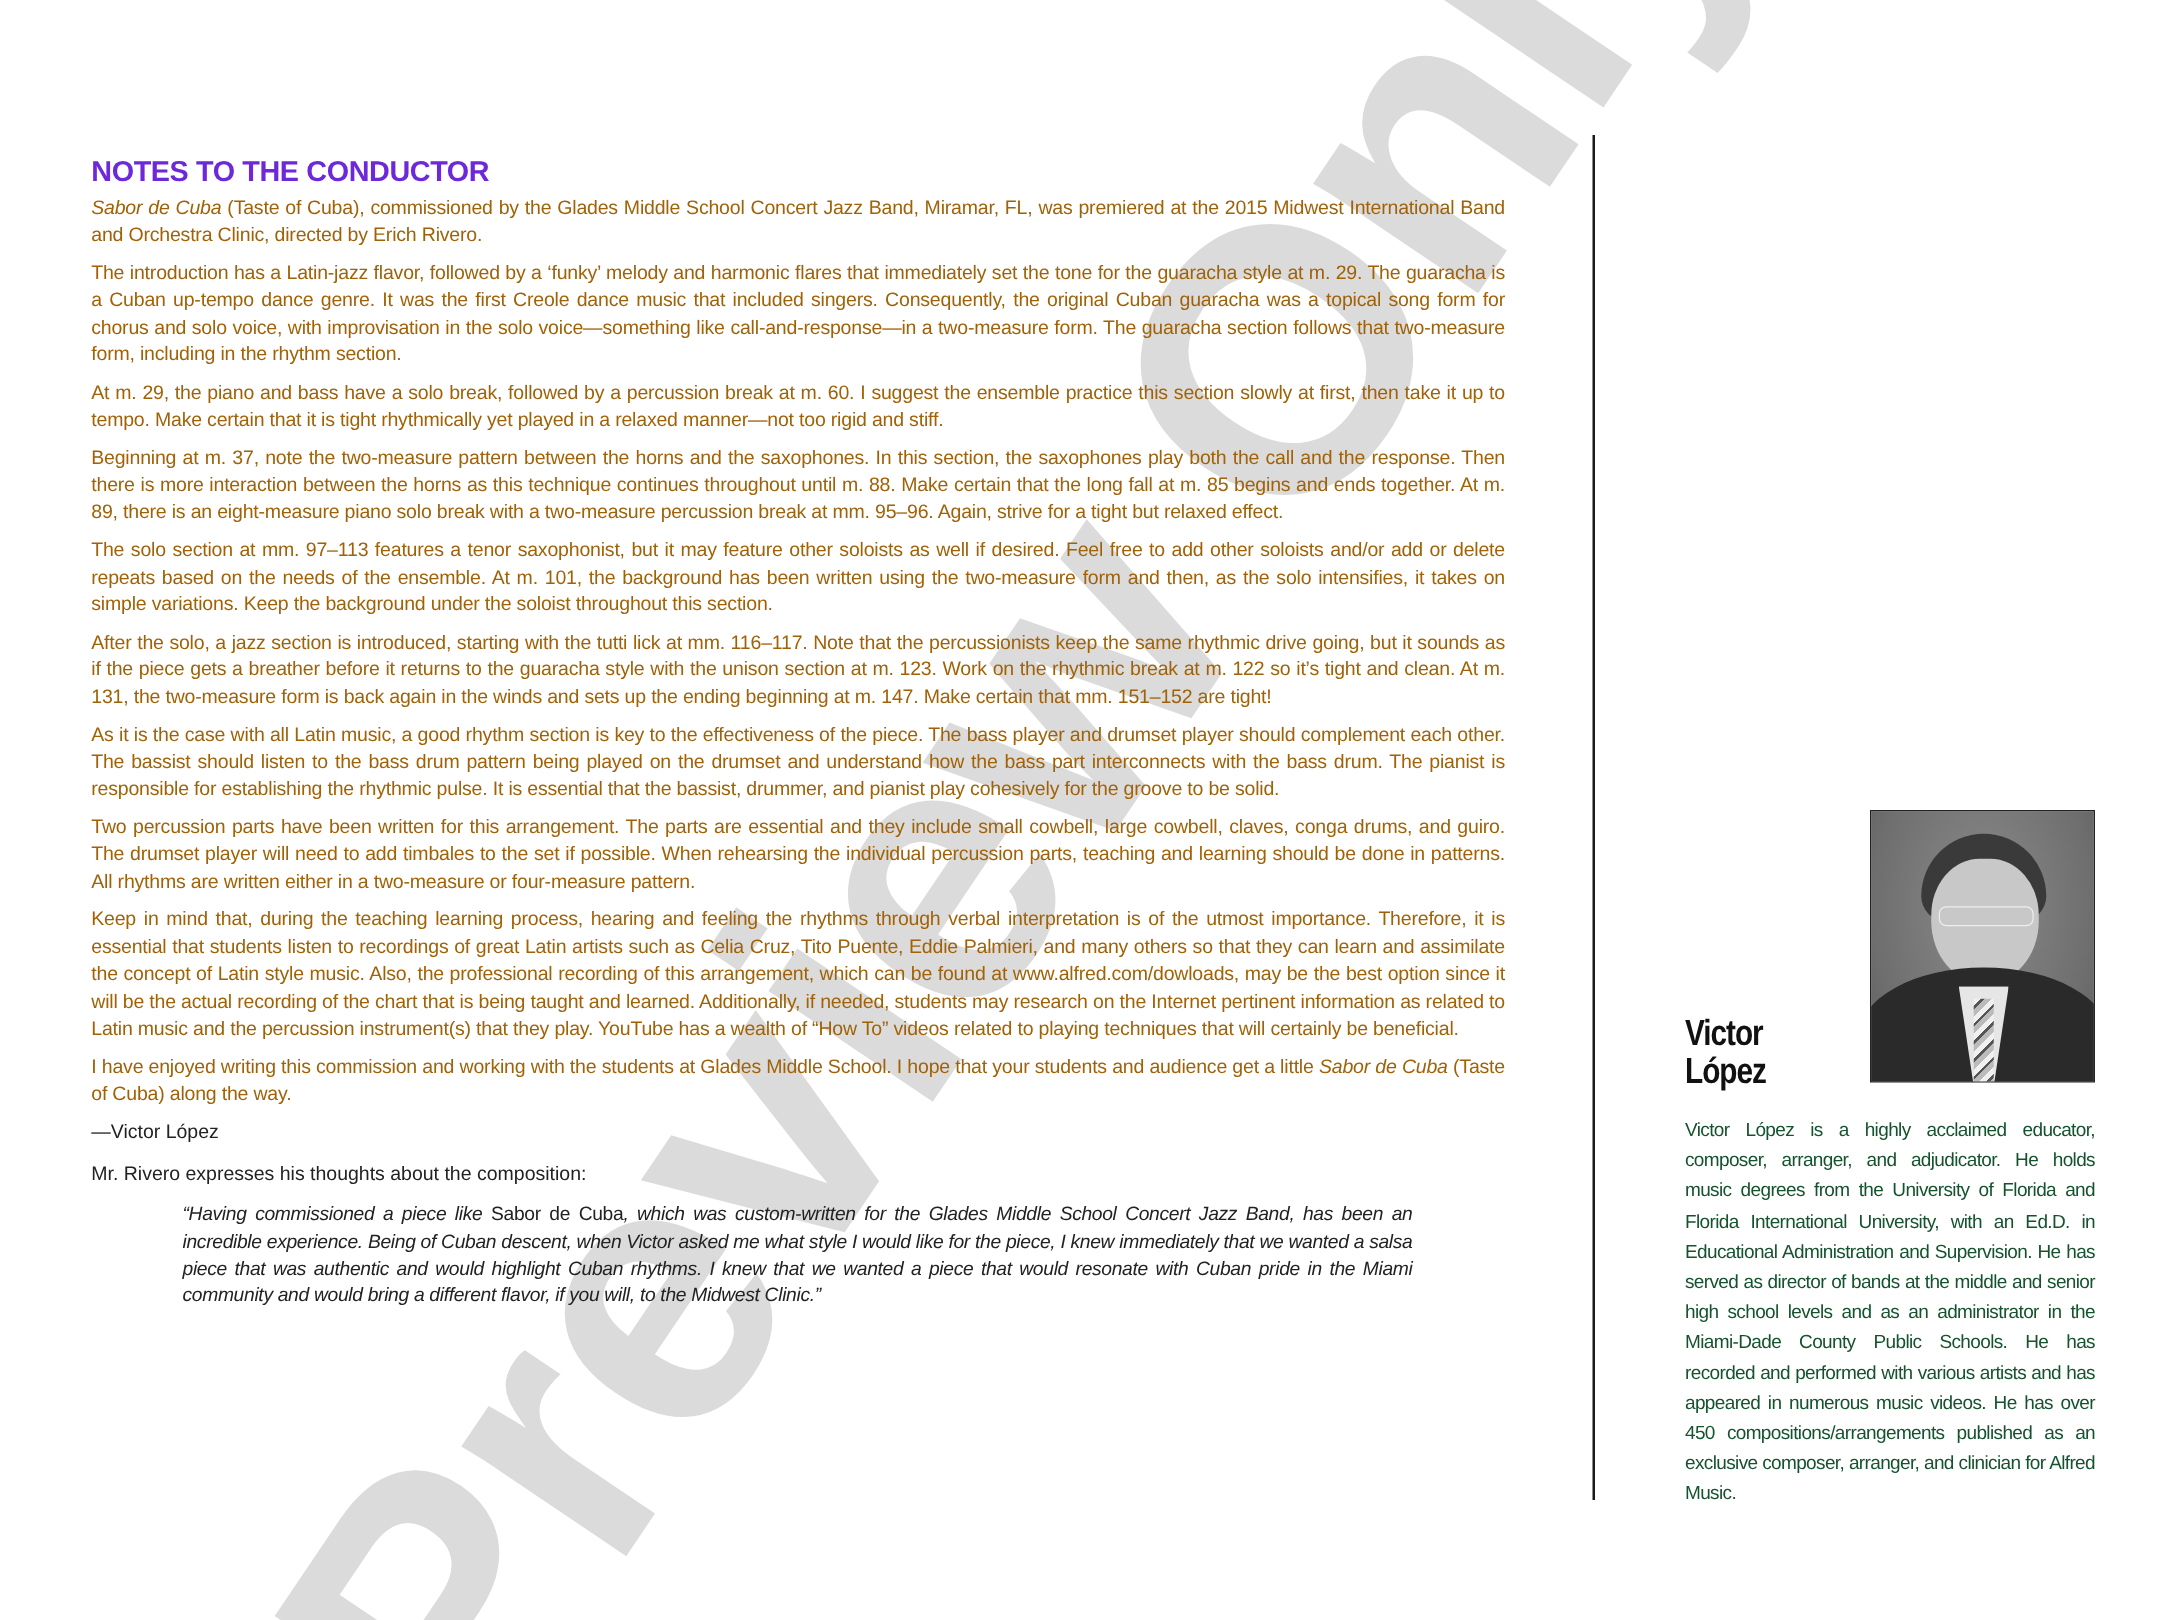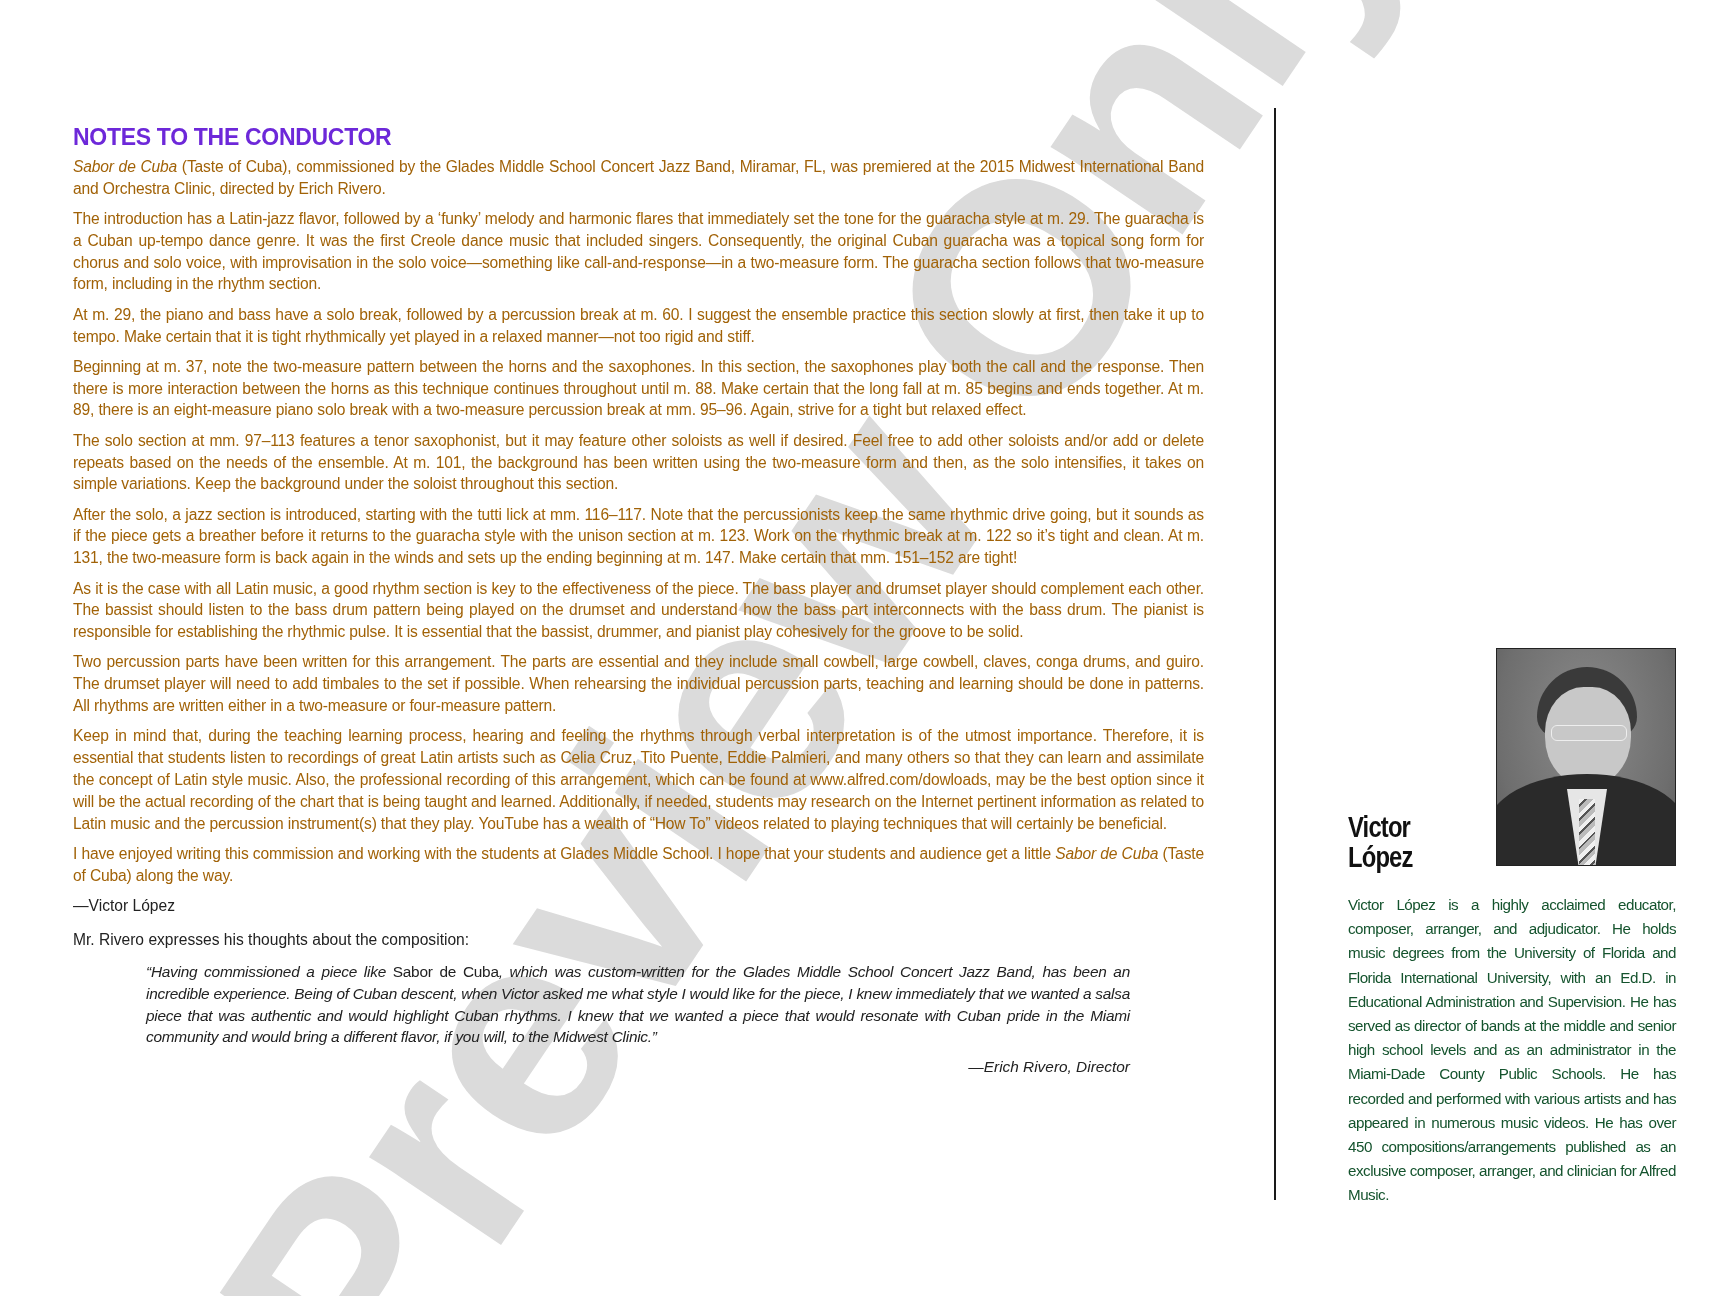--- a/index.html
+++ b/index.html
@@ -46,21 +46,20 @@
   <p class="para">As it is the case with all Latin music, a good rhythm section is key to the effectiveness of the piece. The bass player and drumset player should complement each other. The bassist should listen to the bass drum pattern being played on the drumset and understand how the bass part interconnects with the bass drum. The pianist is responsible for establishing the rhythmic pulse. It is essential that the bassist, drummer, and pianist play cohesively for the groove to be solid.</p>
   <p class="para">Two percussion parts have been written for this arrangement. The parts are essential and they include small cowbell, large cowbell, claves, conga drums, and guiro. The drumset player will need to add timbales to the set if possible. When rehearsing the individual percussion parts, teaching and learning should be done in patterns. All rhythms are written either in a two-measure or four-measure pattern.</p>
   <p class="para">Keep in mind that, during the teaching learning process, hearing and feeling the rhythms through verbal interpretation is of the utmost importance. Therefore, it is essential that students listen to recordings of great Latin artists such as Celia Cruz, Tito Puente, Eddie Palmieri, and many others so that they can learn and assimilate the concept of Latin style music. Also, the professional recording of this arrangement, which can be found at www.alfred.com/dowloads, may be the best option since it will be the actual recording of the chart that is being taught and learned. Additionally, if needed, students may research on the Internet pertinent information as related to Latin music and the percussion instrument(s) that they play. YouTube has a wealth of “How To” videos related to playing techniques that will certainly be beneficial.</p>
   <p class="para"><span>I have enjoyed writing this commission and working with the students at Glades Middle School. I hope that your students and audience get a little </span><i>Sabor de Cuba</i><span> (Taste of Cuba) along the way.</span></p>
 
   <div class="sig">—Victor López</div>
 
   <p class="intro">Mr. Rivero expresses his thoughts about the composition:</p>
 
   <blockquote class="quote" style="margin-top:0;margin-bottom:0;"><span>“Having commissioned a piece like </span><span class="up">Sabor de Cuba</span><span>, which was custom-written for the Glades Middle School Concert Jazz Band, has been an incredible experience. Being of Cuban descent, when Victor asked me what style I would like for the piece, I knew immediately that we wanted a salsa piece that was authentic and would highlight Cuban rhythms. I knew that we wanted a piece that would resonate with Cuban pride in the Miami community and would bring a different flavor, if you will, to the Midwest Clinic.”</span></blockquote>
-  <div class="qsig">—Erich Rivero, Director</div>
 </div>
 
 <div class="rule"></div>
 
 <div class="photo" title="Portrait of Victor López">
   <div class="hair"></div>
   <div class="face"></div>
   <div class="glasses"></div>
   <div class="suit"></div>
   <div class="shirt"></div>

